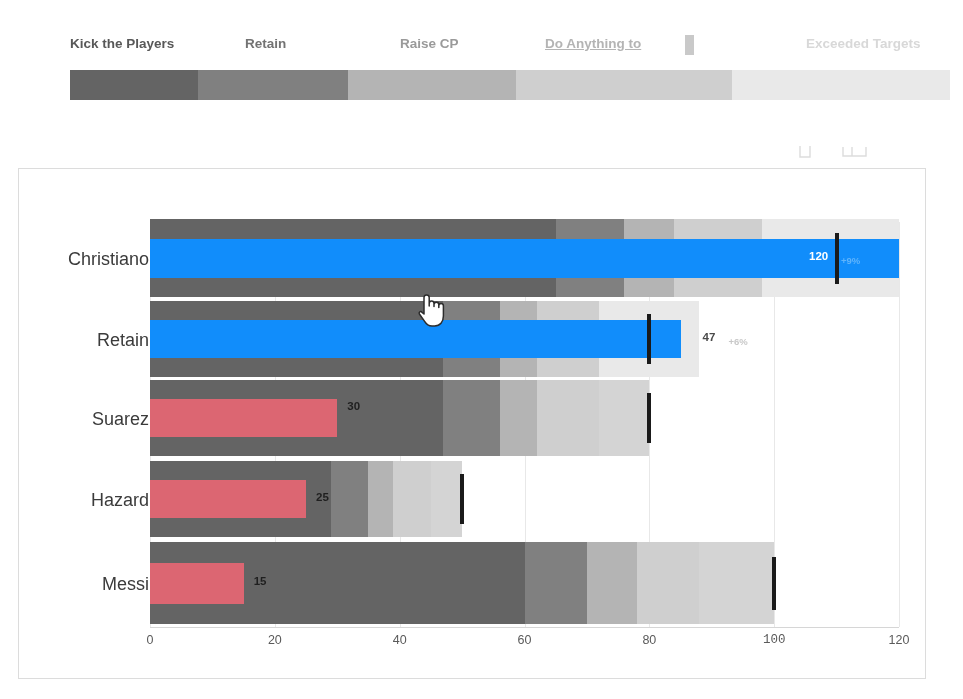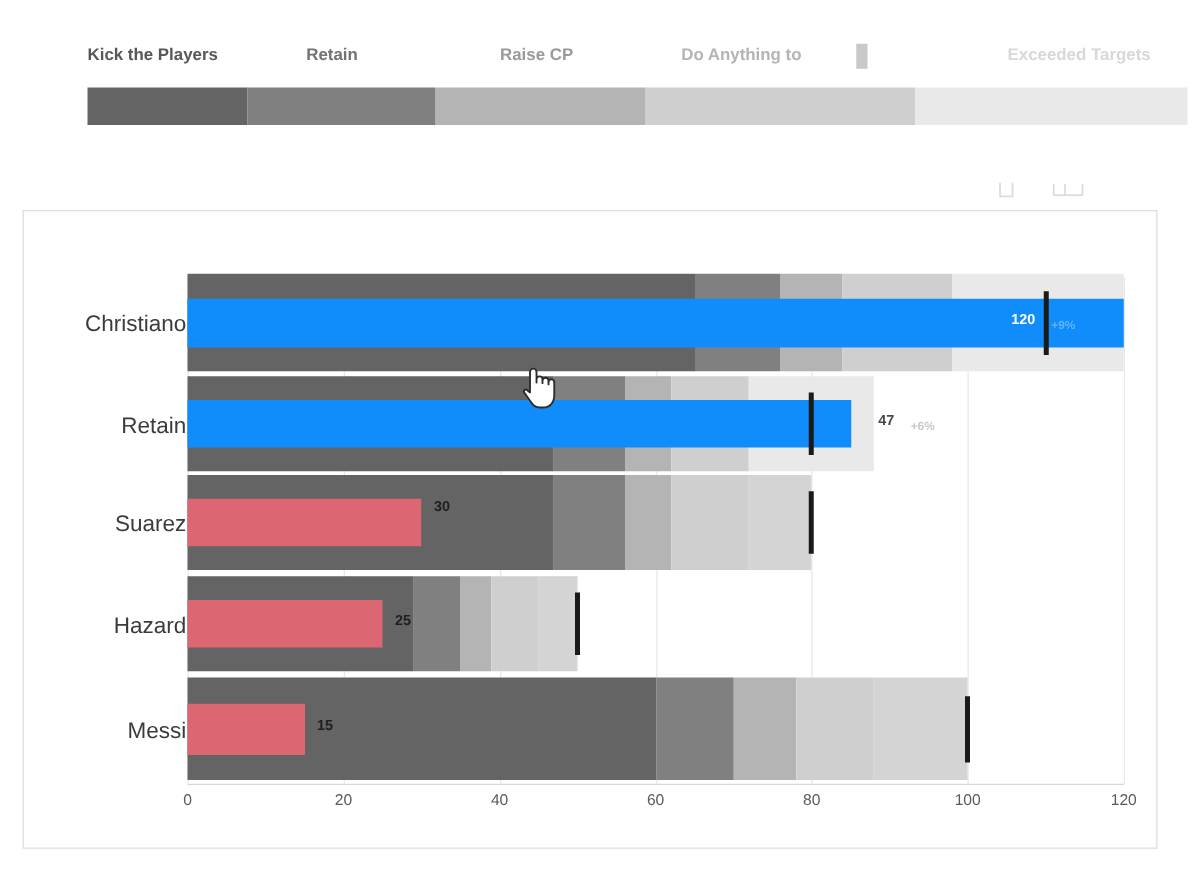--- a/index.html
+++ b/index.html
@@ -217,21 +217,21 @@
 </style>
 </head>
 <body>
 
 <div id="top-section">
 
   <div id="band-labels">
     <span class="band-label" style="left: 0px; color: rgb(88, 88, 88);">Kick the Players</span>
     <span class="band-label" style="left: 175px; color: #737373;">Retain</span>
     <span class="band-label" style="left: 330px; color: rgb(154, 154, 154);">Raise CP</span>
-    <span class="band-label" style="left: 475px; color: rgb(180, 180, 180);">Do Anything to</span>
+    <span class="band-label" style="left: 475px; color: rgb(180, 180, 180); text-decoration: underline;">Do Anything to</span>
     <span class="band-label-glyph" style="left: 615px;"></span>
     <span class="band-label" style="left: 736px; color: rgb(216, 216, 216);">Exceeded Targets</span>
   </div>
 
   <div id="band-strip">
     <div class="band-seg" style="left: 0px; width: 128px; background: rgb(100, 100, 100);"></div>
     <div class="band-seg" style="left: 128px; width: 150px; background: rgb(128, 128, 128);"></div>
     <div class="band-seg" style="left: 278px; width: 168px; background: rgb(180, 180, 180);"></div>
     <div class="band-seg" style="left: 446px; width: 216px; background: rgb(207, 207, 207);"></div>
     <div class="band-seg" style="left: 662px; width: 218px; background: rgb(233, 233, 233);"></div>
@@ -324,21 +324,21 @@
           <div class="target-line" style="left: 753.167px; top: 15px; height: 53px; background: rgb(26, 26, 26);"></div>
           <div class="value-label" style="top: 33px; left: 234.625px; color: rgb(31, 31, 31);">15</div>
         </div>
       </div>
     <div id="x-ticks">
         <div class="x-tick" style="left: 131px;">0</div>
         <div class="x-tick" style="left: 255.833px;">20</div>
         <div class="x-tick" style="left: 380.667px;">40</div>
         <div class="x-tick" style="left: 505.5px;">60</div>
         <div class="x-tick" style="left: 630.333px;">80</div>
-        <div class="x-tick" style="left: 755.167px;">100</div>
+        <div class="x-tick" style="left: 755.167px; font-family: Liberation Mono, monospace;">100</div>
         <div class="x-tick" style="left: 880px;">120</div>
       </div>
   </div>
 
   <div id="cursor" style="left: 396px; top: 123px;">
     <svg width="30" height="36" viewBox="0 0 30 36">
       <path d="M9 22 L9 5.5 a2.6 2.6 0 0 1 5.2 0 L14.2 14 L14.2 11.5 a2.4 2.4 0 0 1 4.8 0
                L19 14.5 L19 12.6 a2.4 2.4 0 0 1 4.8 0 L23.8 15.5 L23.8 13.8
                a2.3 2.3 0 0 1 4.6 0 L28.4 24 c0 6 -3.4 10 -8.8 10 L17 34
                c-3.6 0 -5.6 -1.6 -7.4 -4.6 L4.4 22 c-1 -1.7 1.2 -3.4 2.6 -1.6 z" fill="#ffffff" stroke="#2c2c2c" stroke-width="1.5" stroke-linejoin="round"></path>

